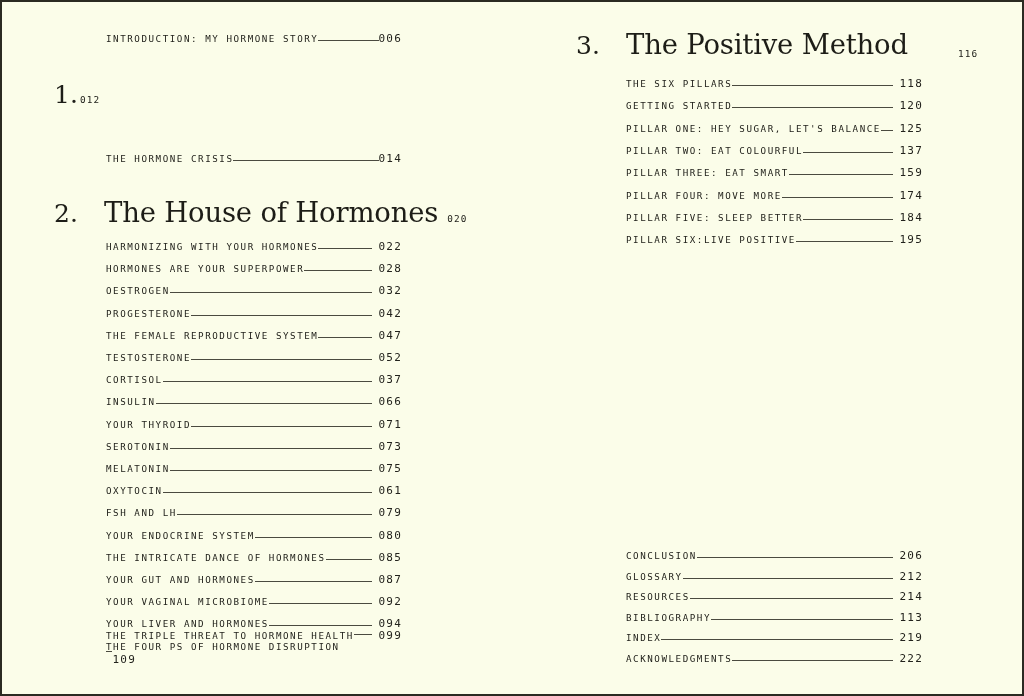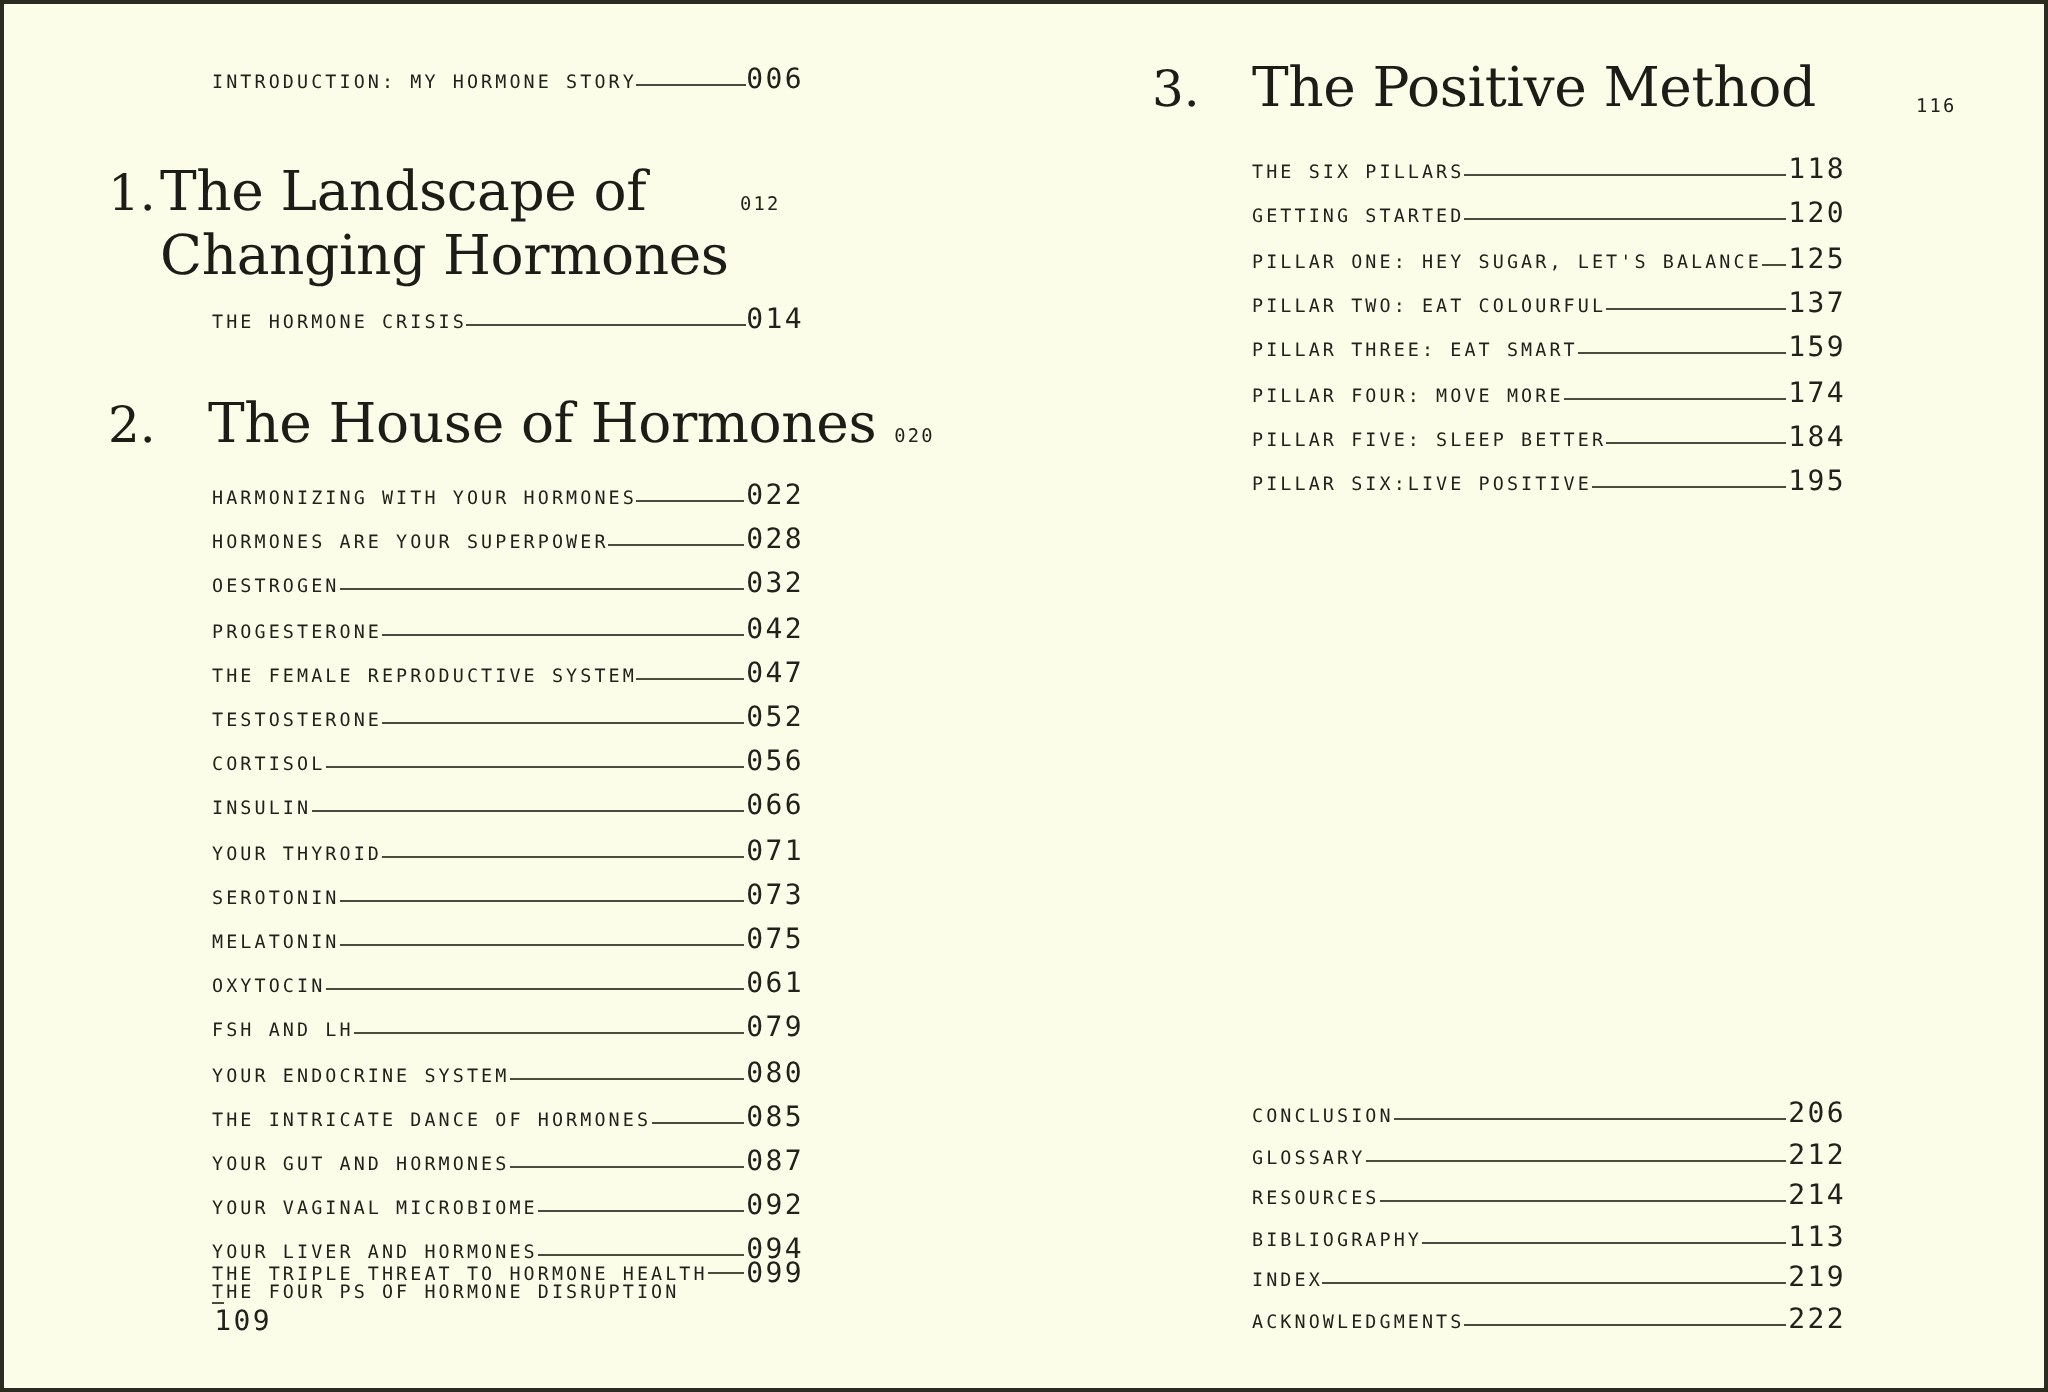--- a/index.html
+++ b/index.html
@@ -60,21 +60,21 @@
     height: 0;
     border-bottom: 1px solid #4a4a3f;
     position: relative;
     top: -1px;
     margin-left: 0px;
     margin-right: 0px;
   }
   .entry .epage {
     flex: 0 0 auto;
     letter-spacing: 1.2px;
-    font-size: 14px;
+    font-size: 11px;
     text-align: right;
   }
 
   
   .slash0 { font-variant-numeric: slashed-zero; }
 
   
   .chapter {
     position: absolute;
     display: flex;
@@ -135,24 +135,20 @@
     <div class="col col-left">
 
       <div class="entry" id="intro-entry">
         <span class="etitle">INTRODUCTION: MY HORMONE STORY</span>
         <span class="leader"></span>
         <span class="epage slash0">006</span>
       </div>
 
       <div class="chapter" id="chapter-1">
         <span class="cnum">1.</span>
-        <span class="ctitle">
-          <span>The Landscape of</span><br>
-          <span>Changing Hormones</span>
-        </span>
         <span class="cpage slash0">012</span>
       </div>
 
       <div class="entry" id="c1-e1">
         <span class="etitle">THE HORMONE CRISIS</span>
         <span class="leader"></span>
         <span class="epage slash0">014</span>
       </div>
 
       <div class="chapter" id="chapter-2">
@@ -188,21 +184,21 @@
             <span class="epage slash0" style="width: 30px;">047</span>
           </div>
           <div class="entry" style="left: 0px; top: 111px; width: 100%;">
             <span class="etitle">TESTOSTERONE</span>
             <span class="leader"></span>
             <span class="epage slash0" style="width: 30px;">052</span>
           </div>
           <div class="entry" style="left: 0px; top: 133.2px; width: 100%;">
             <span class="etitle">CORTISOL</span>
             <span class="leader"></span>
-            <span class="epage slash0" style="width: 30px;">056</span>
+            <span class="epage slash0" style="width: 30px;">037</span>
           </div>
           <div class="entry" style="left: 0px; top: 155.4px; width: 100%; justify-content: space-between;">
             <span class="etitle">INSULIN</span>
             <span class="leader"></span>
             <span class="epage slash0" style="width: 30px;">066</span>
           </div>
           <div class="entry" style="left: 0px; top: 177.6px; width: 100%;">
             <span class="etitle">YOUR THYROID</span>
             <span class="leader"></span>
             <span class="epage slash0" style="width: 30px;">071</span>

